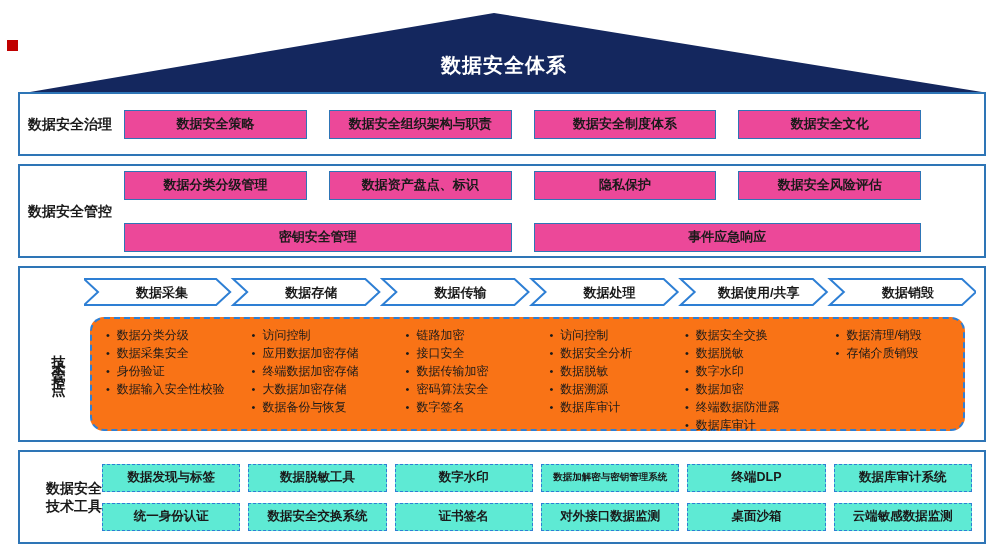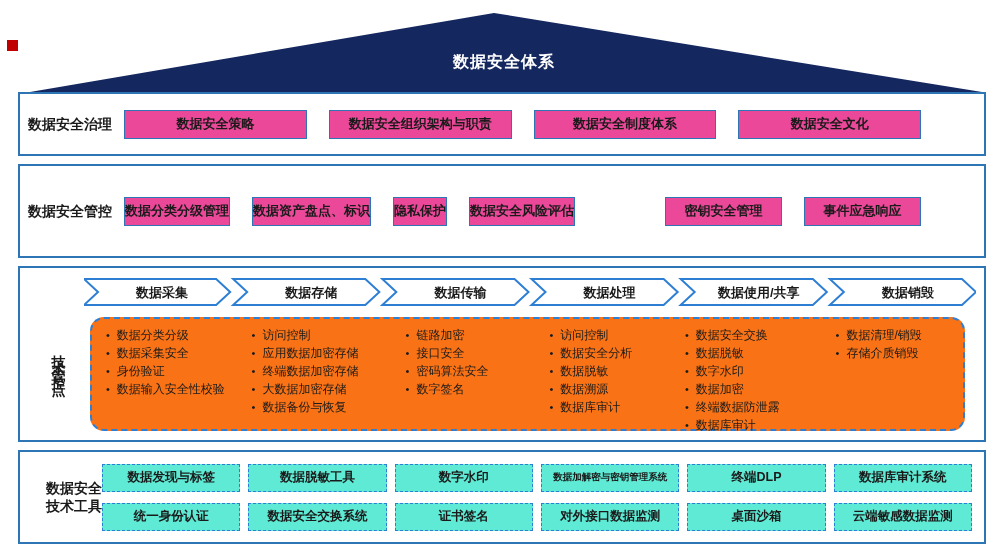--- a/index.html
+++ b/index.html
@@ -2,33 +2,33 @@
 <html style="--blue: #2E75B6; --blue-bright: #2E7FD4;"><head>
 <meta charset="utf-8">
 <style>
   html,body{margin:0;padding:0;background:#fff;}
   .canvas{position:relative;width:1008px;height:554px;background:#fff;overflow:hidden;
           font-family:"Liberation Sans","DejaVu Sans",sans-serif;color:#1a1a1a;}
 
   
   .roof-svg{position:absolute;top:8px;left:0;width:1008px;height:84px;}
   .roof-title{position:absolute;top:52px;left:0;width:100%;text-align:center;
-              color:#fff;font-size:16px;font-weight:bold;letter-spacing:1px;}
+              color:#fff;font-size:20px;font-weight:bold;letter-spacing:1px;}
   .red-marker{position:absolute;left:7px;top:40px;width:11px;height:11px;}
 
   
   .section{position:absolute;left:18px;width:968px;border:2px solid var(--blue);
            background:#fff;box-sizing:border-box;display:flex;align-items:center;}
   .sec-label{flex:0 0 100px;text-align:center;font-size:14px;font-weight:bold;line-height:1.3;}
 
   
   .boxes{flex:1;display:flex;gap:22px;padding:0 63px 0 4px;}
   .wbox{flex:1;height:27px;border:1.5px solid var(--blue);display:flex;align-items:center;
         justify-content:center;font-size:13px;font-weight:700;background:#ec4899;white-space:nowrap;}
-  .stack{flex:1;display:flex;flex-direction:row;gap:23px;}
+  .stack{flex:1;display:flex;flex-direction:column;gap:23px;}
 
   #sec-governance{top:92px;height:64px;}
   #sec-control{top:164px;height:94px;}
 
   
   #sec-tech{top:266px;height:176px;display:block;}
   .vlabel{position:absolute;left:30px;top:54%;transform:translateY(-50%);
           writing-mode:vertical-lr;text-orientation:upright;font-size:14px;font-weight:bold;
           letter-spacing:7px;}
   .chev-wrap{position:absolute;left:64px;top:9px;width:892px;height:30px;}
@@ -125,20 +125,21 @@
       <li>访问控制</li>
           <li>应用数据加密存储</li>
           <li>终端数据加密存储</li>
           <li>大数据加密存储</li>
           <li>数据备份与恢复</li>
         </ul>
       <ul class="pt-col">
 
       <li>链路加密</li>
           <li>接口安全</li>
+          <li>数据传输加密</li>
           <li>密码算法安全</li>
           <li>数字签名</li>
         </ul>
       <ul class="pt-col">
 
       <li>访问控制</li>
           <li>数据安全分析</li>
           <li>数据脱敏</li>
           <li>数据溯源</li>
           <li>数据库审计</li>

